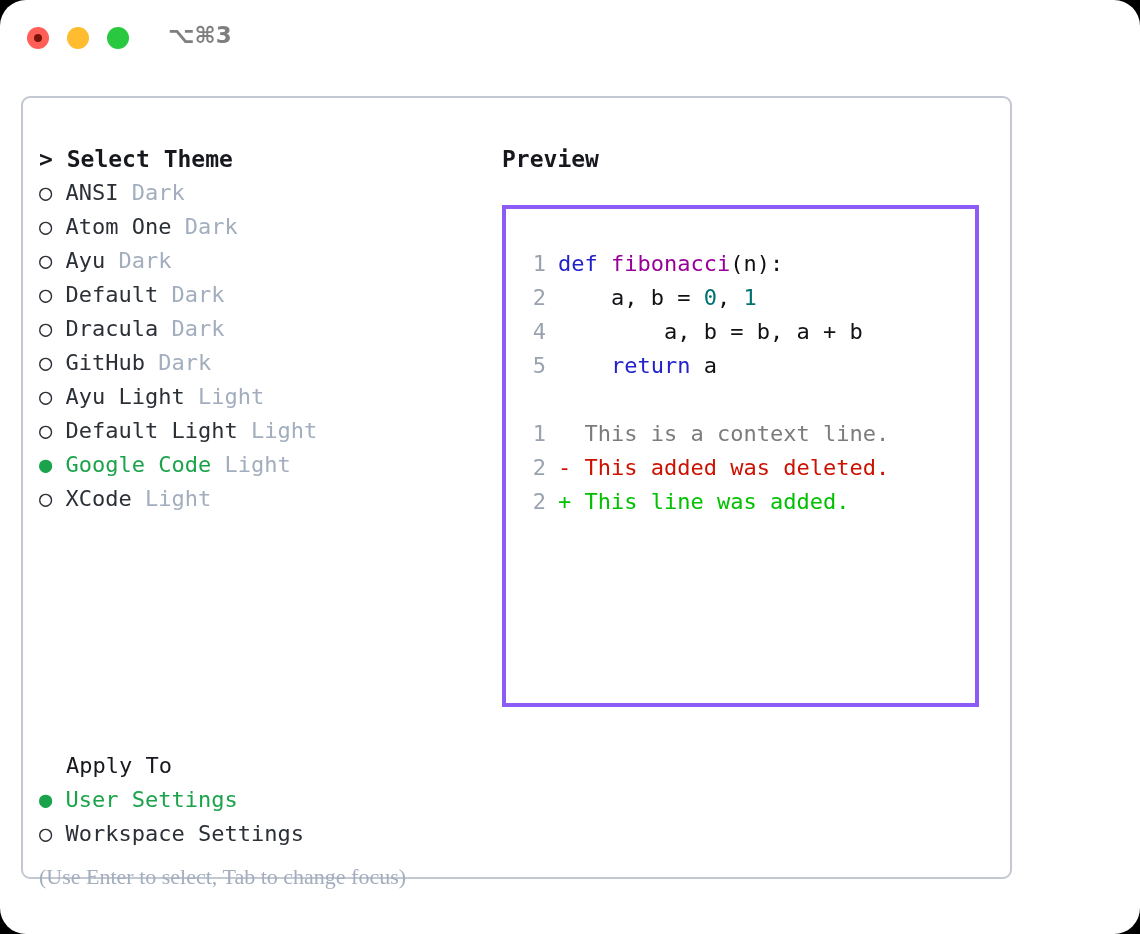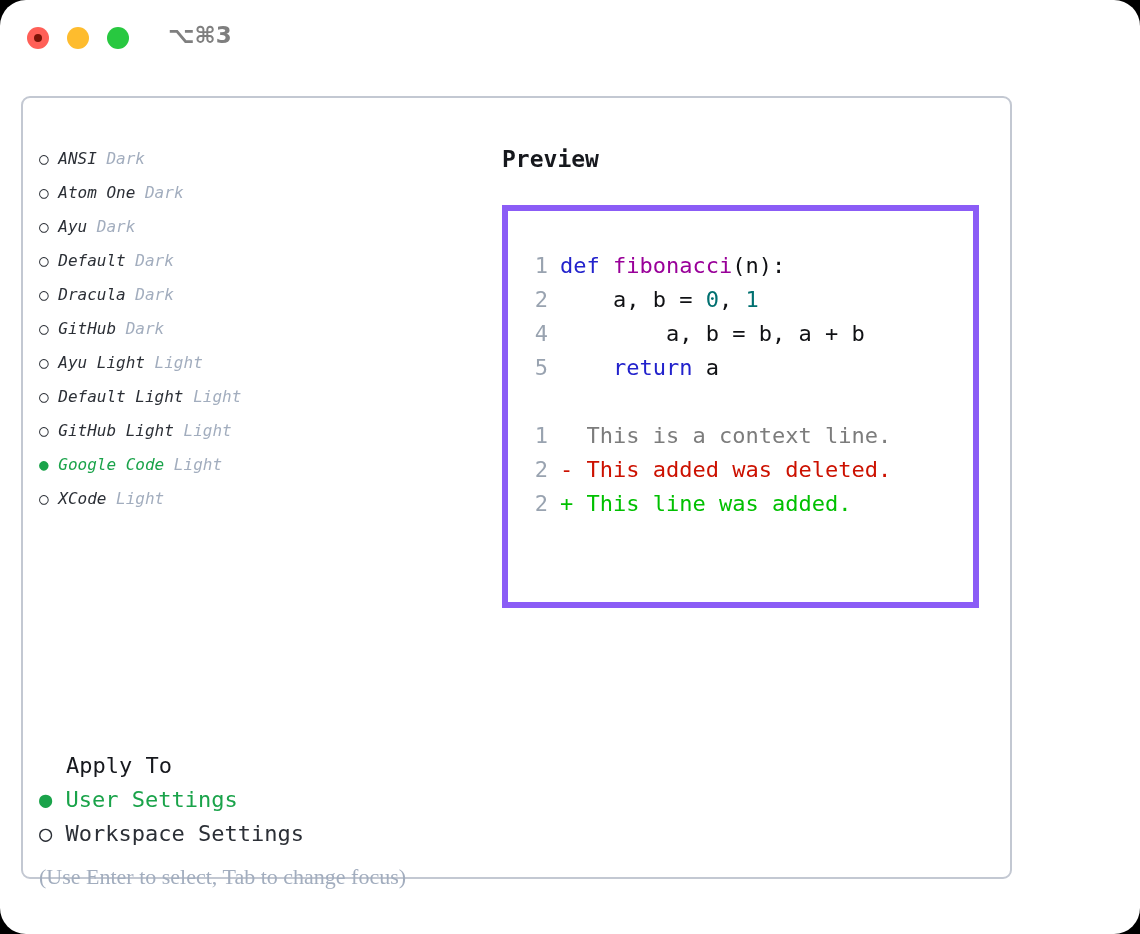--- a/index.html
+++ b/index.html
@@ -81,25 +81,24 @@
     width: 440px;
   }
   #theme-header {
     font-size: 23px;
     font-weight: bold;
     color: #16181d;
     line-height: 34px;
     white-space: pre;
   }
   .theme-row {
-    font-size: 16px;
+    font-size: 22px;
     line-height: 34px;
     color: #2b2f36;
     white-space: pre;
-    font-style: italic;
   }
   .marker { color: #2b2f36; }
   .theme-row.selected .marker { color: #1aa34a; }
   .theme-row.selected .theme-name { color: #1aa34a; }
   .theme-name { color: #2b2f36; }
   .theme-tag { color: #a2adbe; }
 
   #apply-block {
     position: absolute;
     left: 16px;
@@ -145,22 +144,22 @@
     font-weight: bold;
     color: #16181d;
     line-height: 34px;
     white-space: pre;
   }
   #preview-box {
     position: absolute;
     left: 479px;
     top: 107px;
     width: 477px;
-    height: 403px;
-    border: 6px solid #8b5cf6;
+    height: 502px;
+    border: 4px solid #8b5cf6;
     background: #ffffff;
     box-sizing: border-box;
   }
   #code-area {
     position: absolute;
     left: 14px;
     top: 38px;
     width: 450px;
   }
   .code-line {
@@ -194,30 +193,30 @@
   <div id="titlebar">
     <div class="traffic" id="tl-close"></div>
     <div class="traffic" id="tl-min"></div>
     <div class="traffic" id="tl-max"></div>
     <div id="titlebar-shortcut">⌥⌘3</div>
   </div>
 
   <div id="panel">
 
     <div id="theme-column">
+      <div id="theme-header"><span>&gt; </span><span>Select Theme</span></div>
       <div id="theme-items">
           <div class="theme-row"><span class="marker">○</span><span class="theme-name"> ANSI</span><span class="theme-tag"> Dark</span></div>
           <div class="theme-row"><span class="marker">○</span><span class="theme-name"> Atom One</span><span class="theme-tag"> Dark</span></div>
           <div class="theme-row"><span class="marker">○</span><span class="theme-name"> Ayu</span><span class="theme-tag"> Dark</span></div>
           <div class="theme-row"><span class="marker">○</span><span class="theme-name"> Default</span><span class="theme-tag"> Dark</span></div>
           <div class="theme-row"><span class="marker">○</span><span class="theme-name"> Dracula</span><span class="theme-tag"> Dark</span></div>
           <div class="theme-row"><span class="marker">○</span><span class="theme-name"> GitHub</span><span class="theme-tag"> Dark</span></div>
           <div class="theme-row"><span class="marker">○</span><span class="theme-name"> Ayu Light</span><span class="theme-tag"> Light</span></div>
           <div class="theme-row"><span class="marker">○</span><span class="theme-name"> Default Light</span><span class="theme-tag"> Light</span></div>
-          <div class="theme-row"><span class="marker">○</span><span class="theme-name"> GitHub Light</span><span class="theme-tag"> Light</span></div>
           <div class="theme-row selected"><span class="marker">●</span><span class="theme-name"> Google Code</span><span class="theme-tag"> Light</span></div>
           <div class="theme-row"><span class="marker">○</span><span class="theme-name"> XCode</span><span class="theme-tag"> Light</span></div>
         </div>
     </div>
 
     <div id="apply-block">
       <div id="apply-header">Apply To</div>
       <div id="apply-items">
           <div class="apply-row selected"><span class="marker">●</span><span class="apply-label"> User Settings</span></div>
           <div class="apply-row"><span class="marker">○</span><span class="apply-label"> Workspace Settings</span></div>

